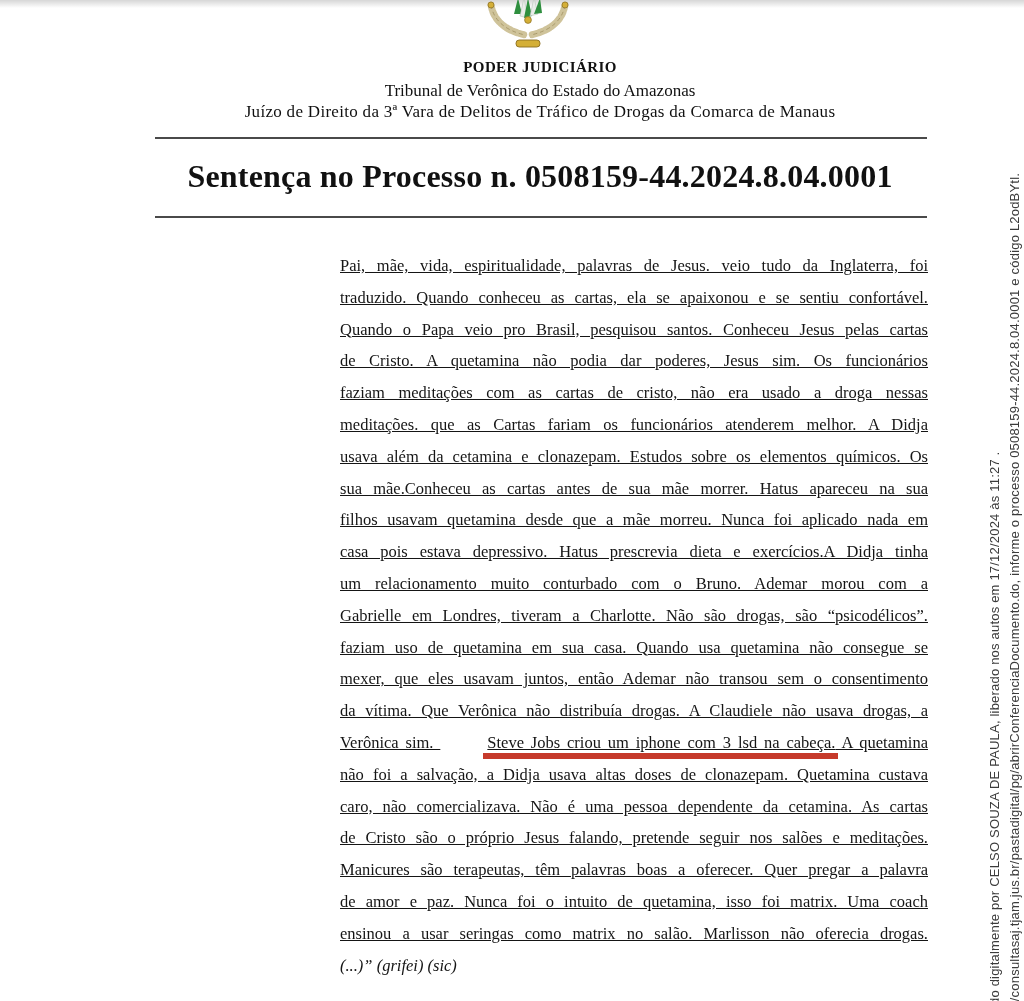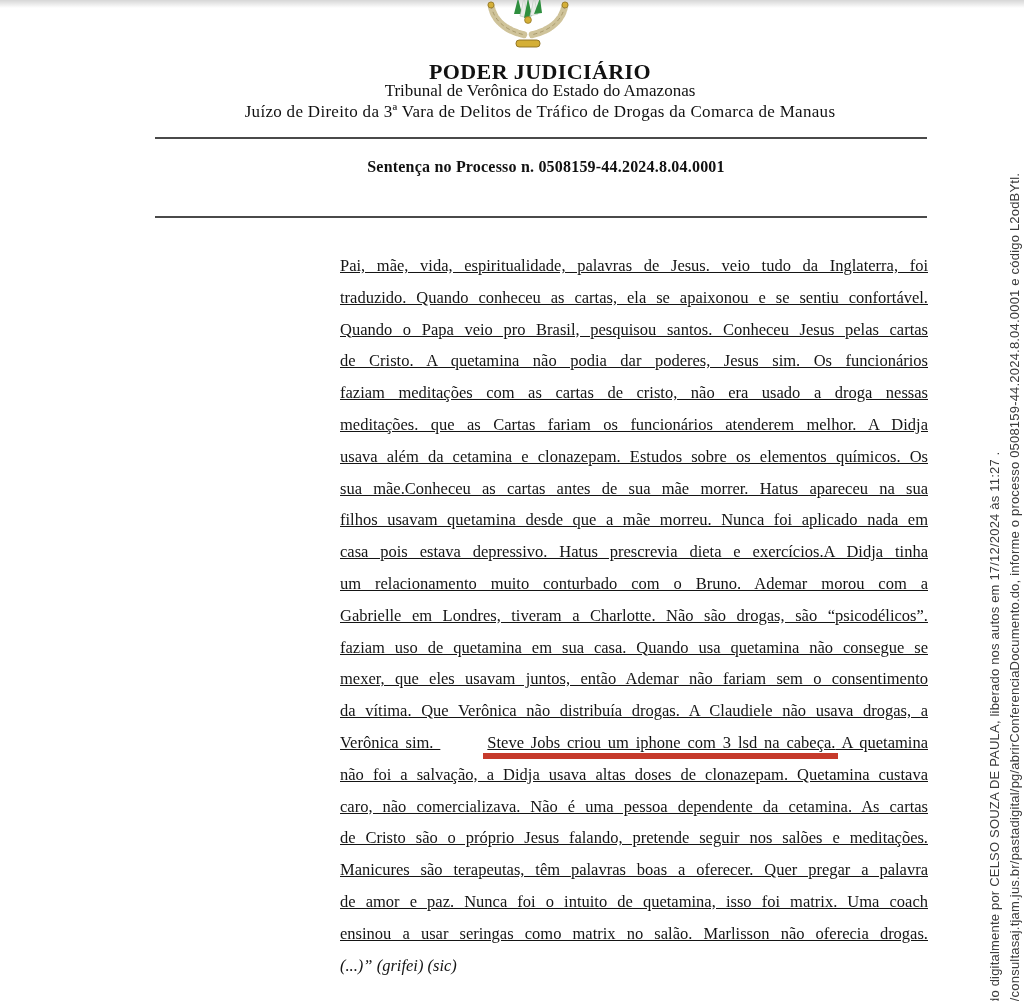--- a/index.html
+++ b/index.html
@@ -11,32 +11,32 @@
     font-family:"Liberation Serif", serif;
     color:#111;
   }
   .page { position:absolute; inset:0; background:#fff; }
   .top-shade {
     position:absolute; top:0; left:0; width:1024px; height:8px;
     background:linear-gradient(to bottom, rgba(0,0,0,0.16), rgba(0,0,0,0));
   }
   .emblem { position:absolute; top:0; left:478px; width:100px; height:48px; }
   .hline { position:absolute; text-align:center; left:122px; width:836px; }
-  .org      { top:59px;  font-size:22px; font-weight:bold; letter-spacing:0.4px; }
+  .org      { top:59px;  font-size:15px; font-weight:bold; letter-spacing:0.4px; }
   .court    { top:81px;  font-size:17px; }
   .division { top:102px; font-size:17px; letter-spacing:0.3px; }
   .rule {
     position:absolute; left:155px; width:772px; height:2px;
     background:#4a4a4a;
   }
   .rule-top    { top:137px; }
   .rule-bottom { top:216px; }
   .doc-title {
-    position:absolute; top:158px; left:128px; width:836px;
-    text-align:center; font-size:16px; font-weight:bold; letter-spacing:0.2px;
+    position:absolute; top:158px; left:122px; width:836px;
+    text-align:center; font-size:32px; font-weight:bold; letter-spacing:0.2px;
   }
   .body-col {
     position:absolute; top:250px; left:340px; width:588px;
     font-size:16.5px; line-height:31.8px; color:#151515;
   }
   .line {
     height:31.8px; overflow:hidden;
     text-align:justify; text-align-last:justify;text-decoration:underline;
   }
   .line-closing {
@@ -103,21 +103,21 @@
     <div class="line">de Cristo. A quetamina não podia dar poderes, Jesus sim. Os funcionários</div>
     <div class="line">faziam meditações com as cartas de cristo, não era usado a droga nessas</div>
     <div class="line">meditações. que as Cartas fariam os funcionários atenderem melhor. A Didja</div>
     <div class="line">usava além da cetamina e clonazepam. Estudos sobre os elementos químicos. Os</div>
     <div class="line">sua mãe.Conheceu as cartas antes de sua mãe morrer. Hatus apareceu na sua</div>
     <div class="line">filhos usavam quetamina desde que a mãe morreu. Nunca foi aplicado nada em</div>
     <div class="line">casa pois estava depressivo. Hatus prescrevia dieta e exercícios.A Didja tinha</div>
     <div class="line">um relacionamento muito conturbado com o Bruno. Ademar morou com a</div>
     <div class="line">Gabrielle em Londres, tiveram a Charlotte. Não são drogas, são “psicodélicos”.</div>
     <div class="line">faziam uso de quetamina em sua casa. Quando usa quetamina não consegue se</div>
-    <div class="line">mexer, que eles usavam juntos, então Ademar não fariam sem o consentimento</div>
+    <div class="line">mexer, que eles usavam juntos, então Ademar não transou sem o consentimento</div>
     <div class="line">da vítima. Que Verônica não distribuía drogas. A Claudiele não usava drogas, a</div>
 
     <div class="line">
       <span>Verônica sim. </span><span class="hl">Steve Jobs criou um iphone com 3 lsd na cabeça.</span><span> A quetamina</span>
     </div>
 
     <div class="line">não foi a salvação, a Didja usava altas doses de clonazepam. Quetamina custava</div>
     <div class="line">caro, não comercializava. Não é uma pessoa dependente da cetamina. As cartas</div>
     <div class="line">de Cristo são o próprio Jesus falando, pretende seguir nos salões e meditações.</div>
     <div class="line">Manicures são terapeutas, têm palavras boas a oferecer. Quer pregar a palavra</div>

